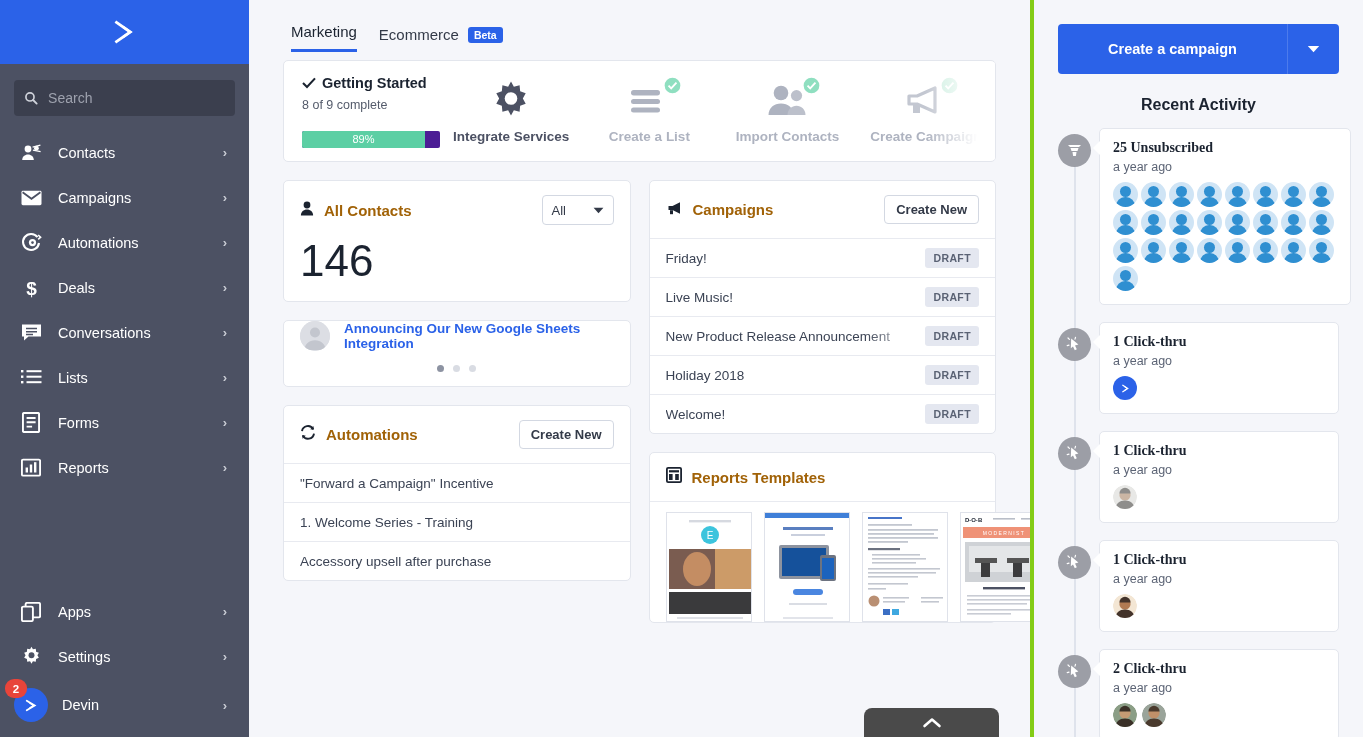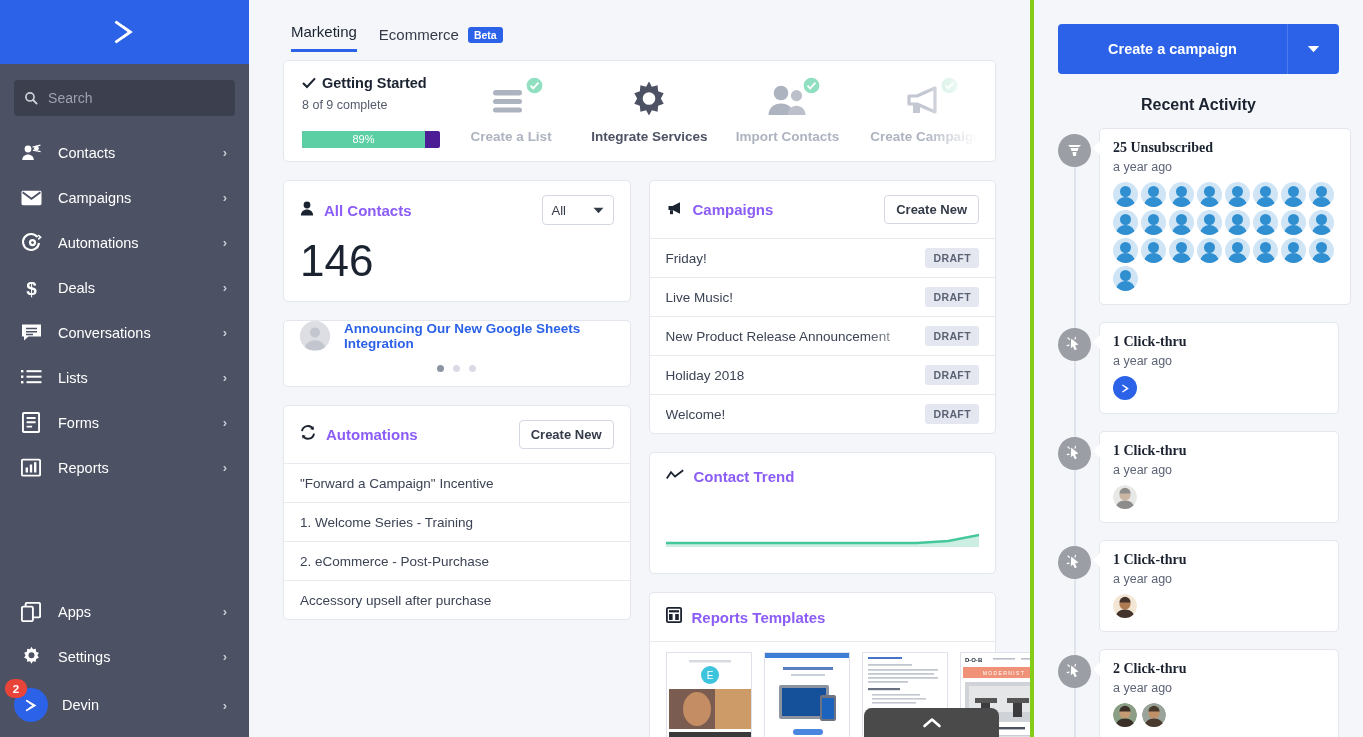--- a/index.html
+++ b/index.html
@@ -71,21 +71,21 @@
   .gs-step-ico { height: 44px; display: flex; align-items: center; justify-content: center; position: relative; }
   .gs-step-label { font-size: 13.5px; font-weight: bold; color: #4c5163; margin-top: 6px; }
   .gs-step.done .gs-step-label { color: #aeb3c0; }
   .gs-check { position: absolute; top: -2px; right: 50%; margin-right: -32px; width: 17px; height: 17px; }
   .gs-fade { position: absolute; right: 0; top: 1px; bottom: 1px; width: 70px; background: linear-gradient(to right, rgba(255,255,255,0), #fff 75%); pointer-events: none; }
 
   .cols { display: flex; gap: 18px; margin-top: 18px; }
   .col { flex: 1 1 0; min-width: 0; }
 
   .ct-head { display: flex; align-items: center; padding: 14px 16px; gap: 10px; }
-  .ct-title { font-size: 15px; font-weight: bold; color: #8b5cf6; flex: 1; }
+  .ct-title { font-size: 15px; font-weight: bold; color: #a16207; flex: 1; }
   .ct-big { font-size: 44px; color: #1b2330; padding: 0 16px 18px 16px; line-height: 1; }
   .sel {
     border: 1px solid #d3d8e2; border-radius: 4px; height: 30px; min-width: 72px;
     display: flex; align-items: center; justify-content: space-between;
     padding: 0 9px; font-size: 13px; color: #333a48; gap: 12px; cursor: pointer; background: #fff;
   }
   .btn-outline {
     border: 1px solid #d3d8e2; border-radius: 4px; height: 29px;
     display: flex; align-items: center; padding: 0 11px;
     font-size: 13px; font-weight: bold; color: #333a48; cursor: pointer; background: #fff;
@@ -337,44 +337,44 @@
             <path d="M1 6 L5 10 L13 1.4" fill="none" stroke="#1b2330" stroke-width="2.1"></path>
           </svg>
           <span>Getting Started</span>
         </div>
         <div class="gs-sub">8 of 9 complete</div>
         <div class="gs-bar">
           <div class="gs-fill" id="gs-fill" style="width: 89%;">89%</div>
         </div>
       </div>
       <div class="gs-steps">
+        <div class="gs-step">
+          <div class="gs-step-ico">
+            <svg width="42" height="42" viewBox="0 0 22 22">
+              <path fill="#4c5163" d="M11 0.8l1.5 2.7 3-0.7 0.3 3.1 2.9 1.1-1.5 2.7 1.5 2.7-2.9 1.1-0.3 3.1-3-0.7L11 18.6 9.5 15.9l-3 0.7-0.3-3.1-2.9-1.1 1.5-2.7L3.3 7l2.9-1.1 0.3-3.1 3 0.7z"></path>
+              <circle cx="11" cy="9.7" r="3.3" fill="#fff"></circle>
+            </svg>
+          </div>
+          <div class="gs-step-label">Integrate Services</div>
+        </div>
         <div class="gs-step done">
           <div class="gs-step-ico">
             <svg width="40" height="32" viewBox="0 0 40 32">
               <g fill="#aeb3c0">
                   <rect x="2" y="5" width="29" height="5.5" rx="2.7"></rect>
                   <rect x="2" y="14" width="29" height="5" rx="2.5"></rect>
                   <rect x="2" y="22.5" width="29" height="5" rx="2.5"></rect>
                 </g>
             </svg>
             <svg class="gs-check" viewBox="0 0 18 18">
               <circle cx="9" cy="9" r="8.3" fill="#8fdfc0"></circle>
               <path d="M4.8 9.2 L7.6 12 L13.2 5.9" fill="none" stroke="#fff" stroke-width="2"></path>
             </svg>
           </div>
           <div class="gs-step-label">Create a List</div>
-        </div>
-        <div class="gs-step">
-          <div class="gs-step-ico">
-            <svg width="42" height="42" viewBox="0 0 22 22">
-              <path fill="#4c5163" d="M11 0.8l1.5 2.7 3-0.7 0.3 3.1 2.9 1.1-1.5 2.7 1.5 2.7-2.9 1.1-0.3 3.1-3-0.7L11 18.6 9.5 15.9l-3 0.7-0.3-3.1-2.9-1.1 1.5-2.7L3.3 7l2.9-1.1 0.3-3.1 3 0.7z"></path>
-              <circle cx="11" cy="9.7" r="3.3" fill="#fff"></circle>
-            </svg>
-          </div>
-          <div class="gs-step-label">Integrate Services</div>
         </div>
         <div class="gs-step done">
           <div class="gs-step-ico">
             <svg width="46" height="34" viewBox="0 0 46 34">
               <circle cx="16" cy="9" r="7.3" fill="#aeb3c0"></circle>
               <path d="M3.5 31c0-7 5.6-11.4 12.5-11.4S28.5 24 28.5 31z" fill="#aeb3c0"></path>
               <circle cx="31.5" cy="11.6" r="5.6" fill="#bcc0cb"></circle>
               <path d="M22.5 31c0-5.6 4.2-9.3 9-9.3s9 3.7 9 9.3z" fill="#bcc0cb"></path>
             </svg>
             <svg class="gs-check" viewBox="0 0 18 18">
@@ -456,23 +456,20 @@
             <div class="btn-outline">Create New</div>
           </div>
           <div id="automations-list">
               <div class="list-row">
                 <span class="lr-text">"Forward a Campaign" Incentive</span>
               </div>
               <div class="list-row">
                 <span class="lr-text">1. Welcome Series - Training</span>
               </div>
               <div class="list-row">
-                <span class="lr-text">2. eCommerce - Post-Purchase</span>
-              </div>
-              <div class="list-row">
                 <span class="lr-text">Accessory upsell after purchase</span>
               </div>
             </div>
         </div>
       </div>
 
       <div class="col">
 
         <div class="card">
           <div class="ct-head">
@@ -503,36 +500,20 @@
                 <span class="lr-text">Holiday 2018</span>
                 <span class="tag-draft">DRAFT</span>
               </div>
               <div class="list-row">
                 <span class="lr-text">Welcome!</span>
                 <span class="tag-draft">DRAFT</span>
               </div>
             </div>
         </div>
 
-        <div class="card trend-card" style="margin-top:18px;">
-          <div class="ct-head">
-            <span>
-              <svg width="18" height="12" viewBox="0 0 18 12">
-                  <path d="M0.8 9.5 L5 3.2 L9 7.5 L17.2 1.2" fill="none" stroke="#1b2330" stroke-width="1.8"></path>
-                </svg>
-            </span>
-            <span class="ct-title">Contact Trend</span>
-          </div>
-          <div class="trend-body">
-            <svg id="trend-svg" width="100%" height="48" viewBox="0 0 312 48" preserveAspectRatio="none">
-                <polygon points="0.0,44.0 31.2,44.0 62.4,44.0 93.6,44.0 124.8,44.0 156.0,44.0 187.2,44.0 218.4,44.0 249.6,44.0 280.8,42.0 312.0,36.0 312,48 0,48" fill="#cdeee2"></polygon>
-                <polyline points="0.0,44.0 31.2,44.0 62.4,44.0 93.6,44.0 124.8,44.0 156.0,44.0 187.2,44.0 218.4,44.0 249.6,44.0 280.8,42.0 312.0,36.0" fill="none" stroke="#45c79c" stroke-width="2.5" vector-effect="non-scaling-stroke"></polyline>
-              </svg>
-          </div>
-        </div>
 
         <div class="card tpl-card">
           <div class="ct-head">
             <span>
               <svg width="16" height="16" viewBox="0 0 16 16">
                 <rect x="0.9" y="0.9" width="14.2" height="14.2" rx="1.2" fill="none" stroke="#1b2330" stroke-width="1.8"></rect>
                 <rect x="3" y="3.2" width="10" height="2.2" fill="#1b2330"></rect>
                 <rect x="3" y="7" width="3.6" height="6" fill="#1b2330"></rect>
                 <rect x="9.2" y="7" width="3.6" height="6" fill="#1b2330"></rect>
               </svg>

